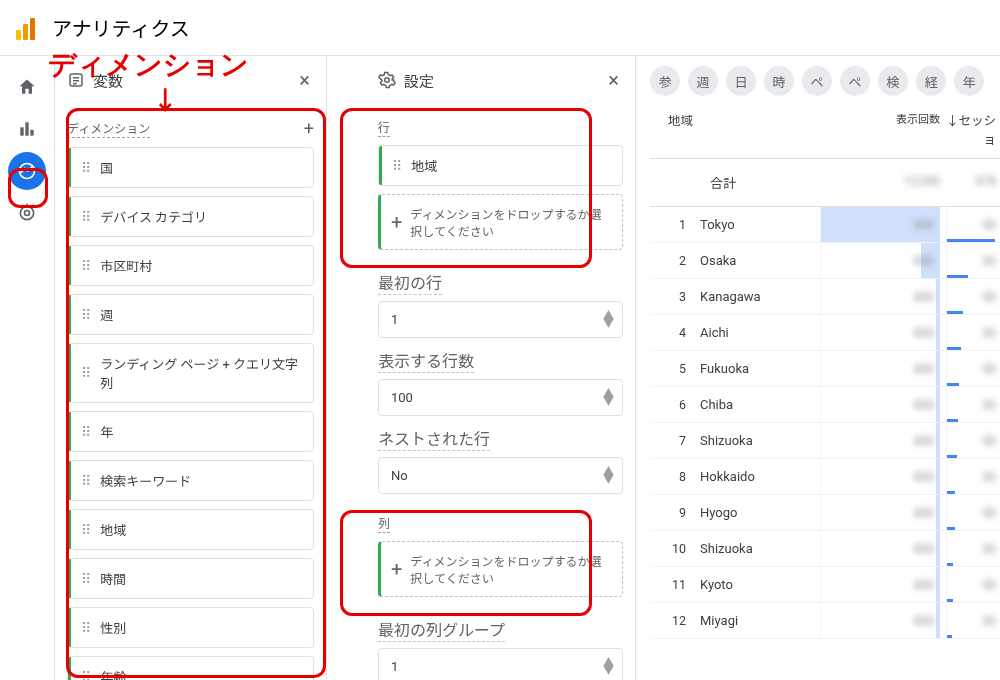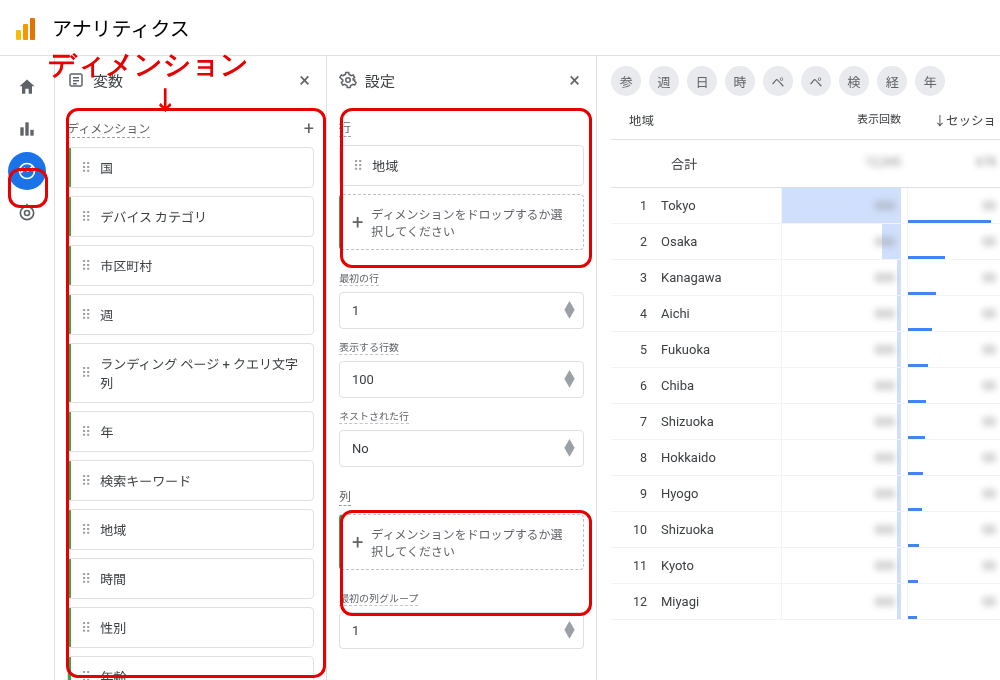--- a/index.html
+++ b/index.html
@@ -19,41 +19,41 @@
 
   
   .body { display: flex; height: calc(680px - 56px); }
   .nav { width: 55px; border-right: 1px solid #e0e0e0; display: flex; flex-direction: column; align-items: center; padding-top: 12px; gap: 4px; }
   .nav-item { width: 38px; height: 38px; border-radius: 50%; display: flex; align-items: center; justify-content: center; color: #5f6368; cursor:pointer;}
   .nav-item.active { background: #1a73e8; color: #fff; }
   .nav-item svg { width:20px; height:20px; }
 
   .panel { border-right: 1px solid #e0e0e0; display: flex; flex-direction: column; }
   .panel.variables { width: 272px; }
-  .panel.settings { width: 270px; }
+  .panel.settings { width: 270px; margin-left: 39px; }
   .panel-header { height: 48px; display: flex; align-items: center; padding: 0 12px; color:#3c4043; }
   .panel-header .ph-icon { margin-right: 8px; }
   .panel-header .ph-title { font-size: 15px; flex:1; }
   .panel-header .close { font-size: 20px; color:#5f6368; cursor:pointer; padding:0 4px;}
   .panel-body { padding: 8px 12px 12px; overflow-y:auto; flex:1;}
 
   .section-hdr { display:flex; align-items:center; color:#5f6368; font-size:12px; margin: 6px 0 8px; }
   .section-hdr .label { border-bottom: 1px dashed #9aa0a6; padding-bottom:1px;}
   .section-hdr .plus { margin-left:auto; font-size:18px; color:#5f6368; cursor:pointer;}
 
   .chip { background:#fff; border:1px solid #e0e0e0; border-radius:4px; margin-bottom:8px; display:flex; align-items:center; padding:10px 10px; cursor:grab; }
   .chip .bar { width:3px; align-self:stretch; margin:-10px 10px -10px -10px; border-radius:2px 0 0 2px; }
   .chip .bar.dim { background:#34a853; }
   .chip .grip { color:#9aa0a6; font-size:14px; margin-right:8px; letter-spacing:1px; line-height:8px;}
   .chip .text { font-size:13px; color:#3c4043; }
 
   .dropzone { border:1px dashed #bdc1c6; border-left:3px solid #34a853; border-radius:4px; padding:10px; display:flex; align-items:center; color:#5f6368; font-size:12px; margin-bottom:10px; cursor:pointer;}
   .dropzone .plus2 { font-size:20px; margin-right:8px; color:#5f6368;}
 
-  .small-label { color:#5f6368; font-size:10px; margin:10px 0 6px; border-bottom:1px dashed #c0c4c9; display:inline-block;}
+  .small-label { color:#5f6368; font-size:16px; margin:10px 0 6px; border-bottom:1px dashed #c0c4c9; display:inline-block;}
   .select-box { position:relative; border:1px solid #e0e0e0; border-radius:4px; padding:10px 12px; font-size:13px; color:#3c4043; background:#fff; cursor:pointer; }
   .select-box .spinner { position:absolute; right:8px; top:50%; transform:translateY(-50%); color:#9aa0a6; font-size:11px; line-height:8px; display:flex; flex-direction:column;}
 
   
   .report { flex:1; display:flex; flex-direction:column; padding:10px 0 0 14px; overflow:hidden;}
   .tab-row { display:flex; gap:8px; padding-bottom:8px; }
   .tab-chip { width:30px; height:30px; border-radius:50%; background:#e8eaed; color:#5f6368; display:flex; align-items:center; justify-content:center; font-size:13px; cursor:pointer;}
   .table-hdr { display:flex; border-bottom:1px solid #e0e0e0; padding:6px 0 10px;}
   .table-hdr .col1 { width:170px; font-size:12.5px; color:#3c4043; padding-left:18px;}
   .table-hdr .col2 { width:120px; text-align:right; font-size:11px;}

